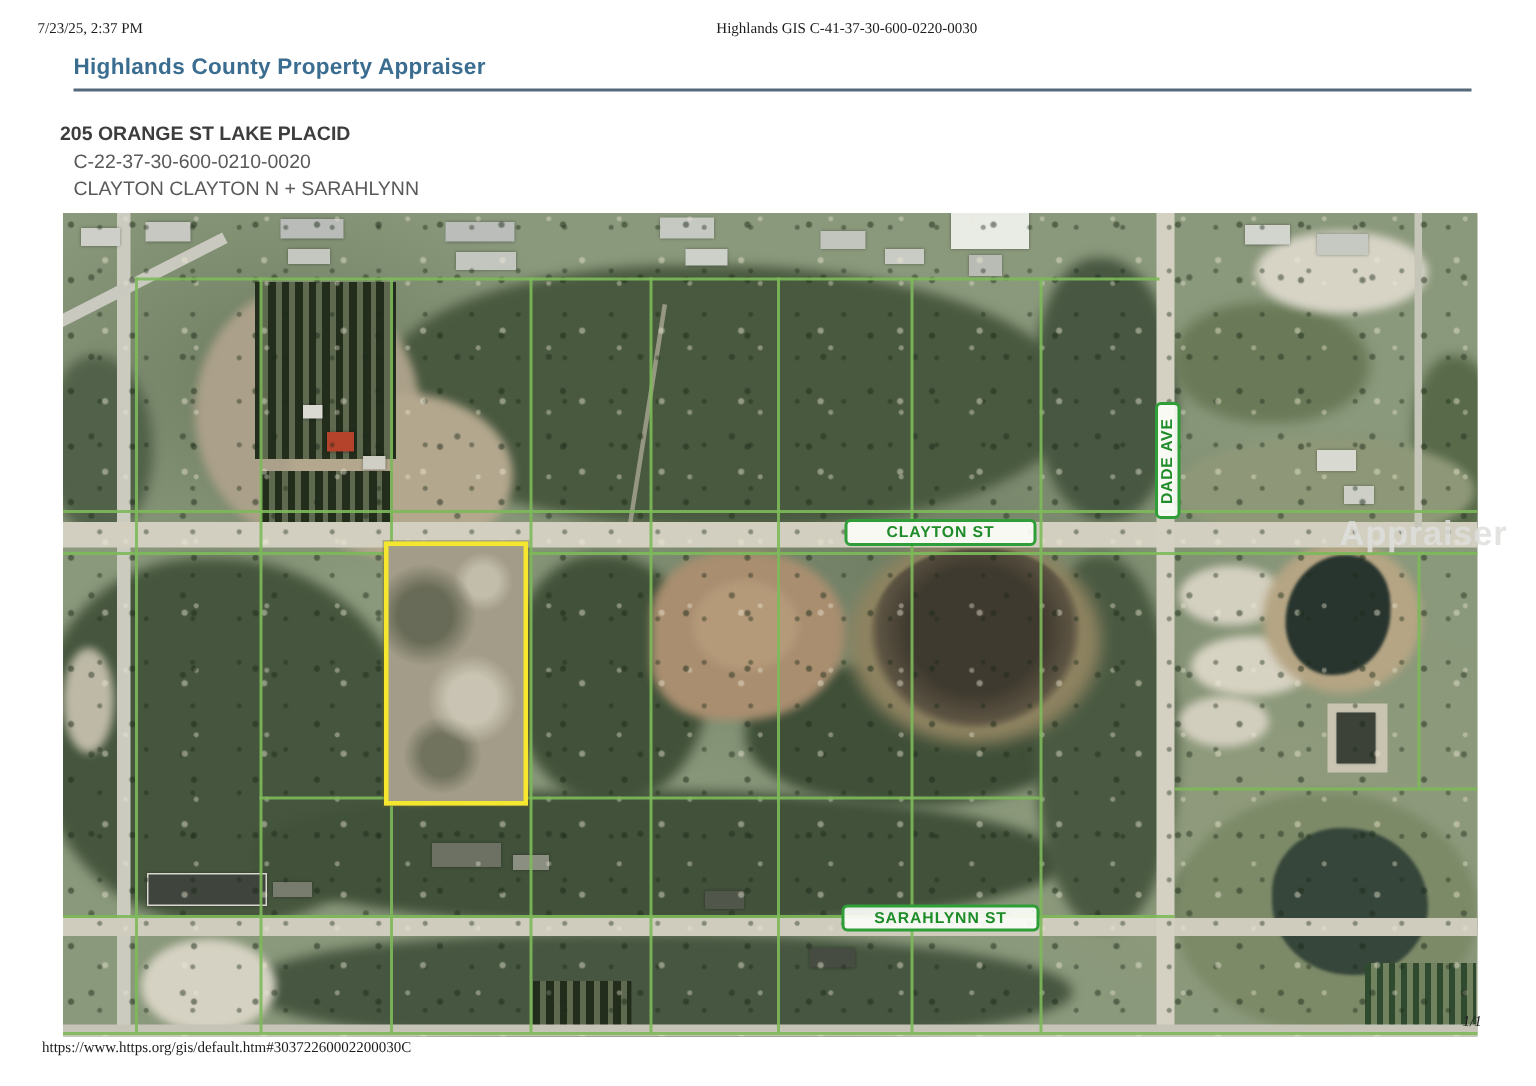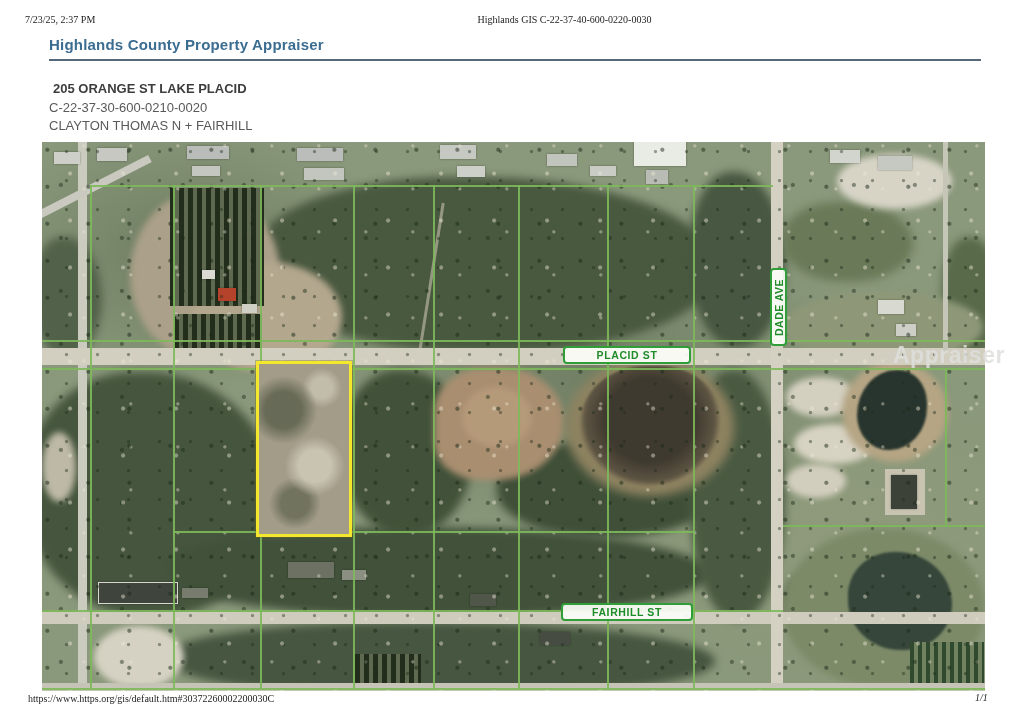--- a/index.html
+++ b/index.html
@@ -47,28 +47,28 @@
     background:rgba(252,253,248,.92);border:2px solid #2f9e38;border-radius:4px;
     color:#1f8c2a;font:700 10.5px "Liberation Sans",sans-serif;letter-spacing:.6px;padding:0 4px;}
   #dade-label{writing-mode:vertical-rl;transform:rotate(180deg);padding:4px 0;letter-spacing:.5px;}
   #watermark{left:893px;top:342px;font:600 23px "Liberation Sans",sans-serif;
     color:rgba(222,222,220,.85);letter-spacing:.5px;}
 </style>
 </head>
 <body>
 
 <div class="abs print-meta" style="left:25px;top:14px;">7/23/25, 2:37 PM</div>
-<div class="abs print-meta" style="left:105px;right:0;top:14px;text-align:center;">Highlands GIS C-22-37-40-600-0220-0030</div>
+<div class="abs print-meta" style="left:105px;right:0;top:14px;text-align:center;">Highlands GIS C-41-37-30-600-0220-0030</div>
 
 <div class="abs page-title" style="left:49px;top:36px;">Highlands County Property Appraiser</div>
 <div class="abs title-rule" style="left:49px;top:59px;width:932px;"></div>
 
-<div class="abs prop-address" style="left:53px;top:81px;text-align:right;">205 ORANGE ST LAKE PLACID</div>
+<div class="abs prop-address" style="left:40px;top:81px;text-align:right;">205 ORANGE ST LAKE PLACID</div>
 <div class="abs prop-line" style="left:49px;top:100px;">C-22-37-30-600-0210-0020</div>
-<div class="abs prop-line" style="left:49px;top:118px;">CLAYTON THOMAS N + FAIRHILL</div>
+<div class="abs prop-line" style="left:49px;top:118px;">CLAYTON CLAYTON N + SARAHLYNN</div>
 
 <div id="map" class="abs">
 
   <div class="forest" style="left:215px;top:35px;width:460px;height:175px;background:#49593f;"></div>
   <div class="forest" style="left:-10px;top:95px;width:70px;height:120px;background:#52624a;"></div>
   <div class="forest" style="left:-15px;top:230px;width:250px;height:245px;background:#46563e;"></div>
   <div class="forest" style="left:300px;top:228px;width:130px;height:165px;background:#42523a;"></div>
   <div class="forest" style="left:455px;top:300px;width:220px;height:95px;background:#3f4f38;"></div>
   <div class="forest" style="left:128px;top:385px;width:540px;height:90px;background:#41513a;"></div>
   <div class="forest" style="left:128px;top:480px;width:545px;height:75px;background:#465640;"></div>
@@ -155,21 +155,21 @@
   <div class="plh" style="left:48px;top:43px;width:683px;"></div>
   <div class="plh" style="left:0;top:198px;width:943px;"></div>
   <div class="plh" style="left:0;top:226px;width:943px;"></div>
   <div class="plh" style="left:131px;top:389px;width:520px;"></div>
   <div class="plh" style="left:0;top:468px;width:741px;"></div>
   <div class="plh" style="left:0;top:546px;width:943px;"></div>
   <div class="plh" style="left:741px;top:383px;width:202px;"></div>
 
   <div id="subject-parcel"></div>
 
-  <div class="maplabel" style="left:521px;top:204px;width:116px;height:14px;">PLACID ST</div>
+  <div class="maplabel" style="left:521px;top:204px;width:116px;height:14px;">CLAYTON ST</div>
   <div class="maplabel" id="dade-label" style="left:728px;top:126px;height:66px;width:13px;">DADE AVE</div>
-  <div class="maplabel" style="left:519px;top:461px;width:120px;height:14px;">FAIRHILL ST</div>
+  <div class="maplabel" style="left:519px;top:461px;width:120px;height:14px;">SARAHLYNN ST</div>
 </div>
 
 <div id="watermark" class="abs">Appraiser</div>
 
 <div class="abs print-meta" style="left:28px;top:693px;">https://www.https.org/gis/default.htm#30372260002200030C</div>
-<div class="abs print-meta" style="left:975px;top:692px;font-style:italic;">1/1</div>
+<div class="abs print-meta" style="left:975px;top:676px;font-style:italic;">1/1</div>
 
 </body></html>

